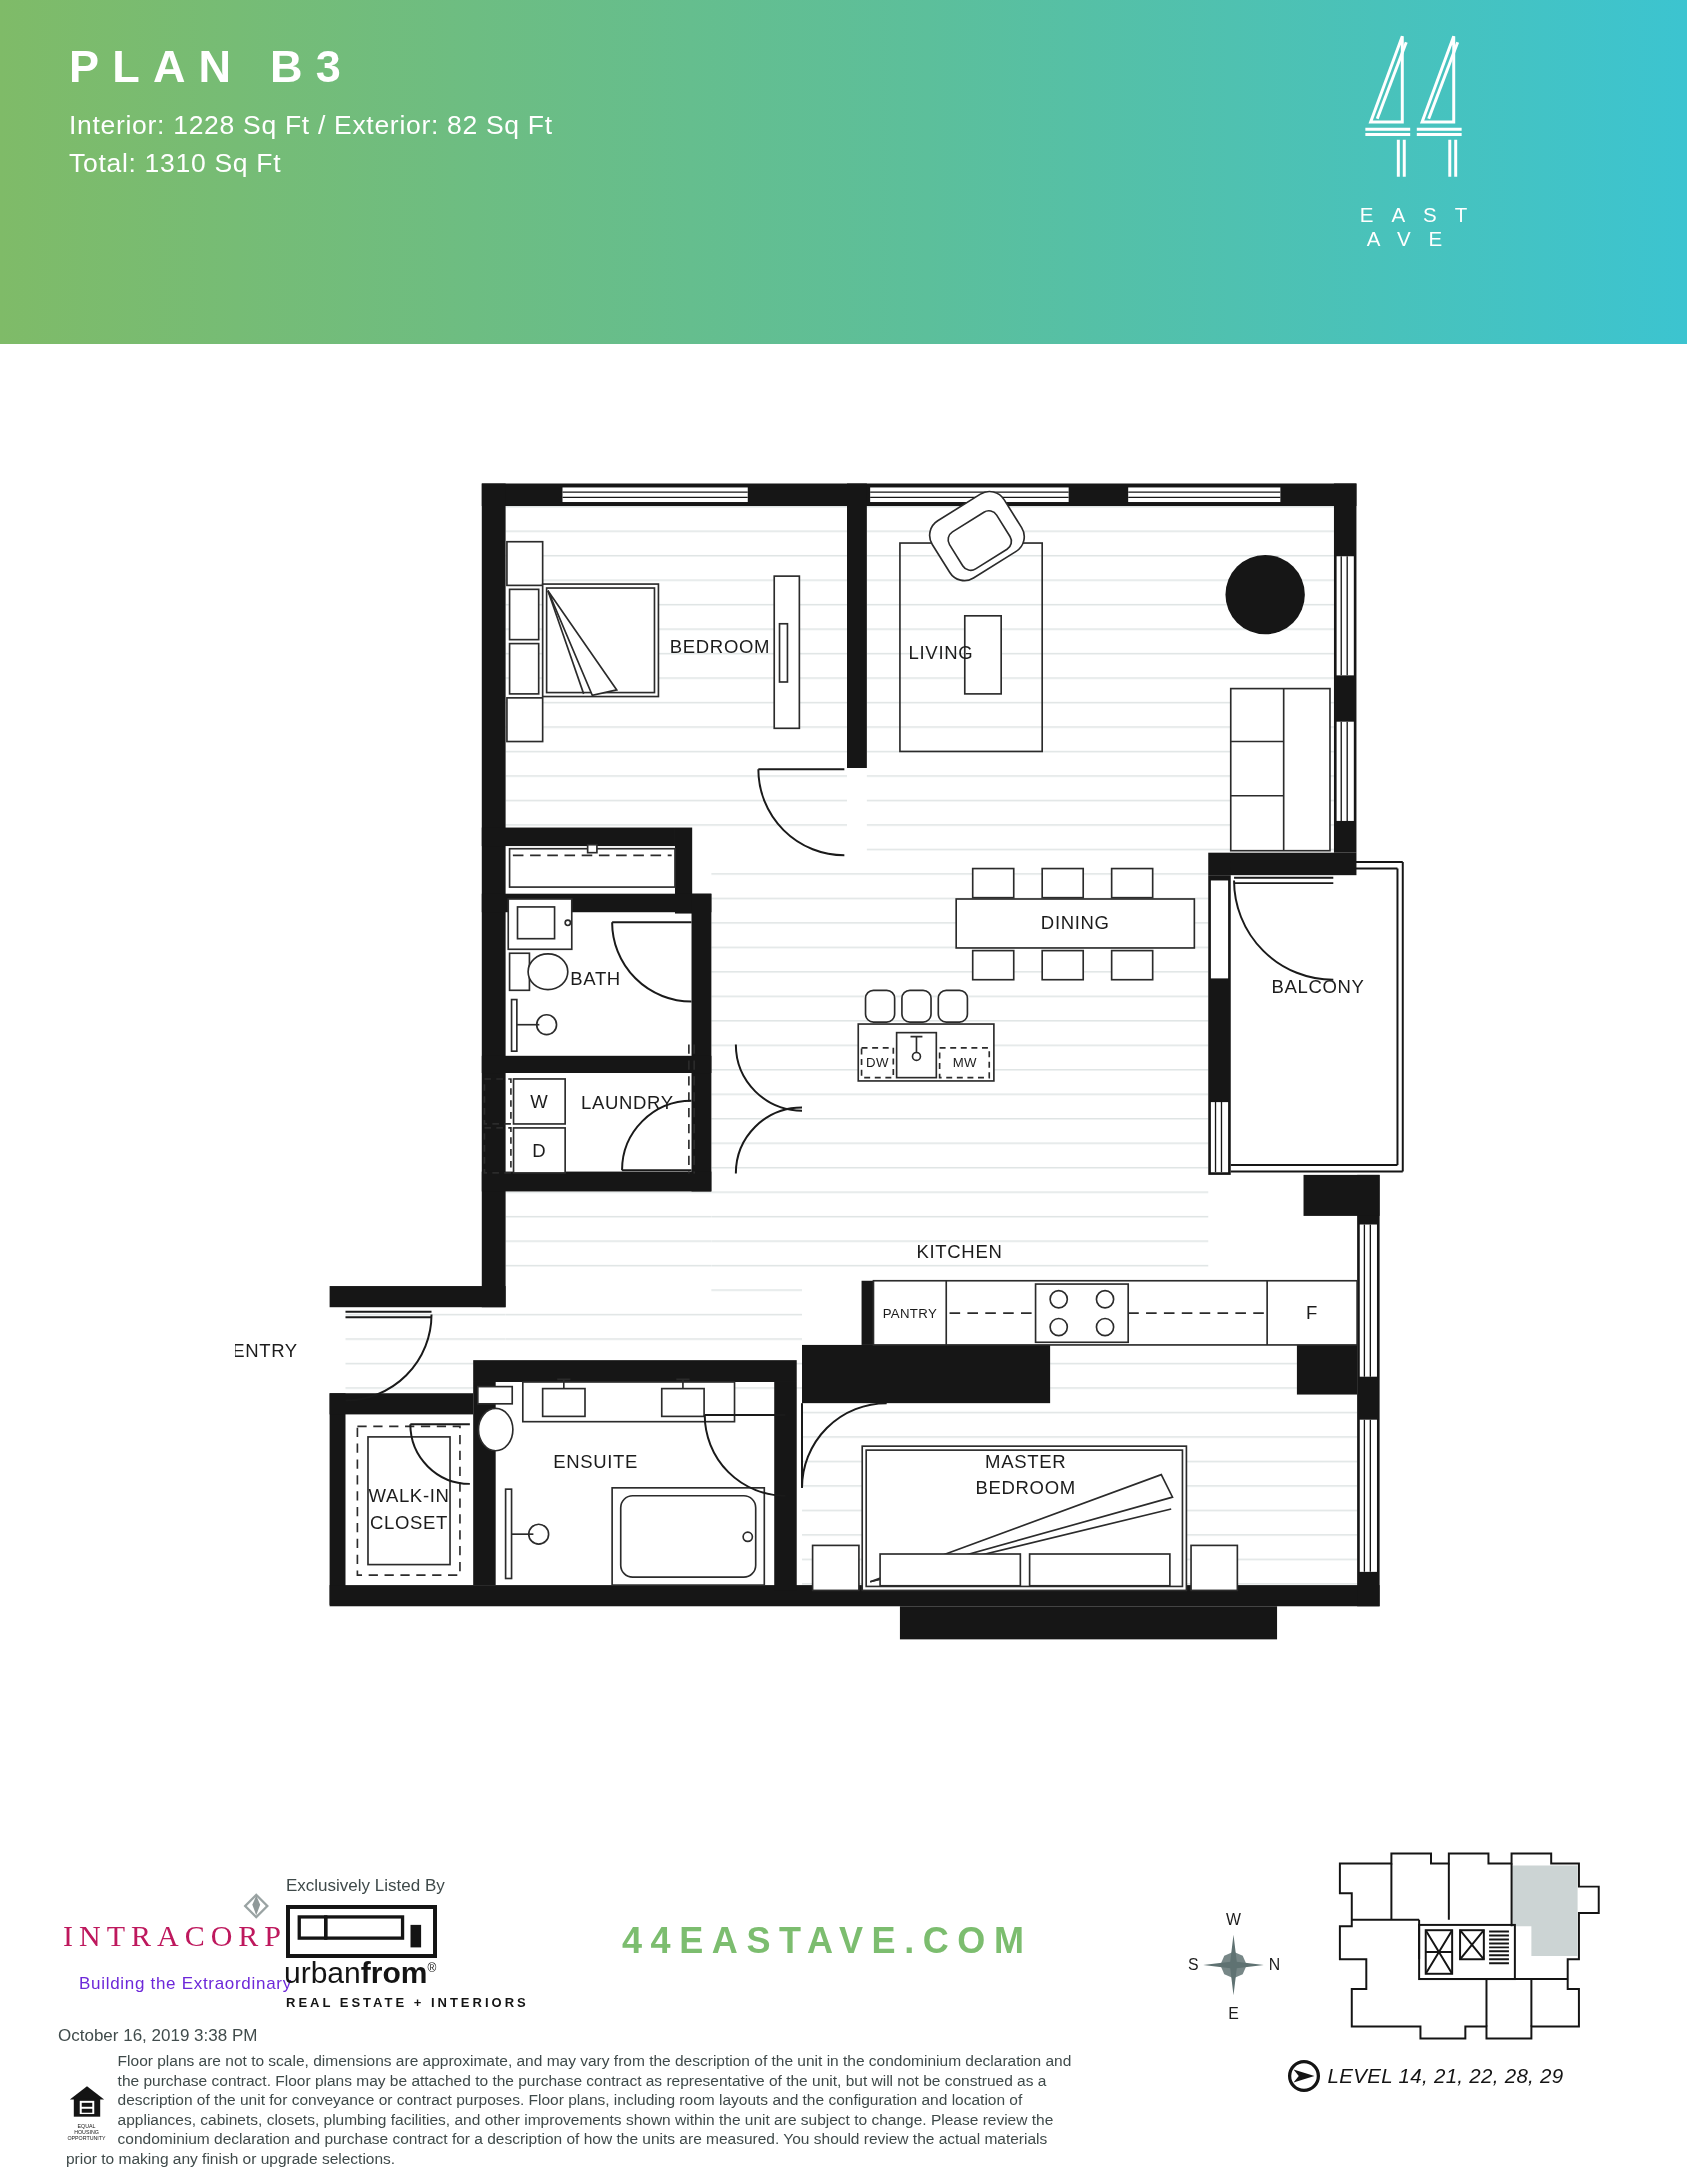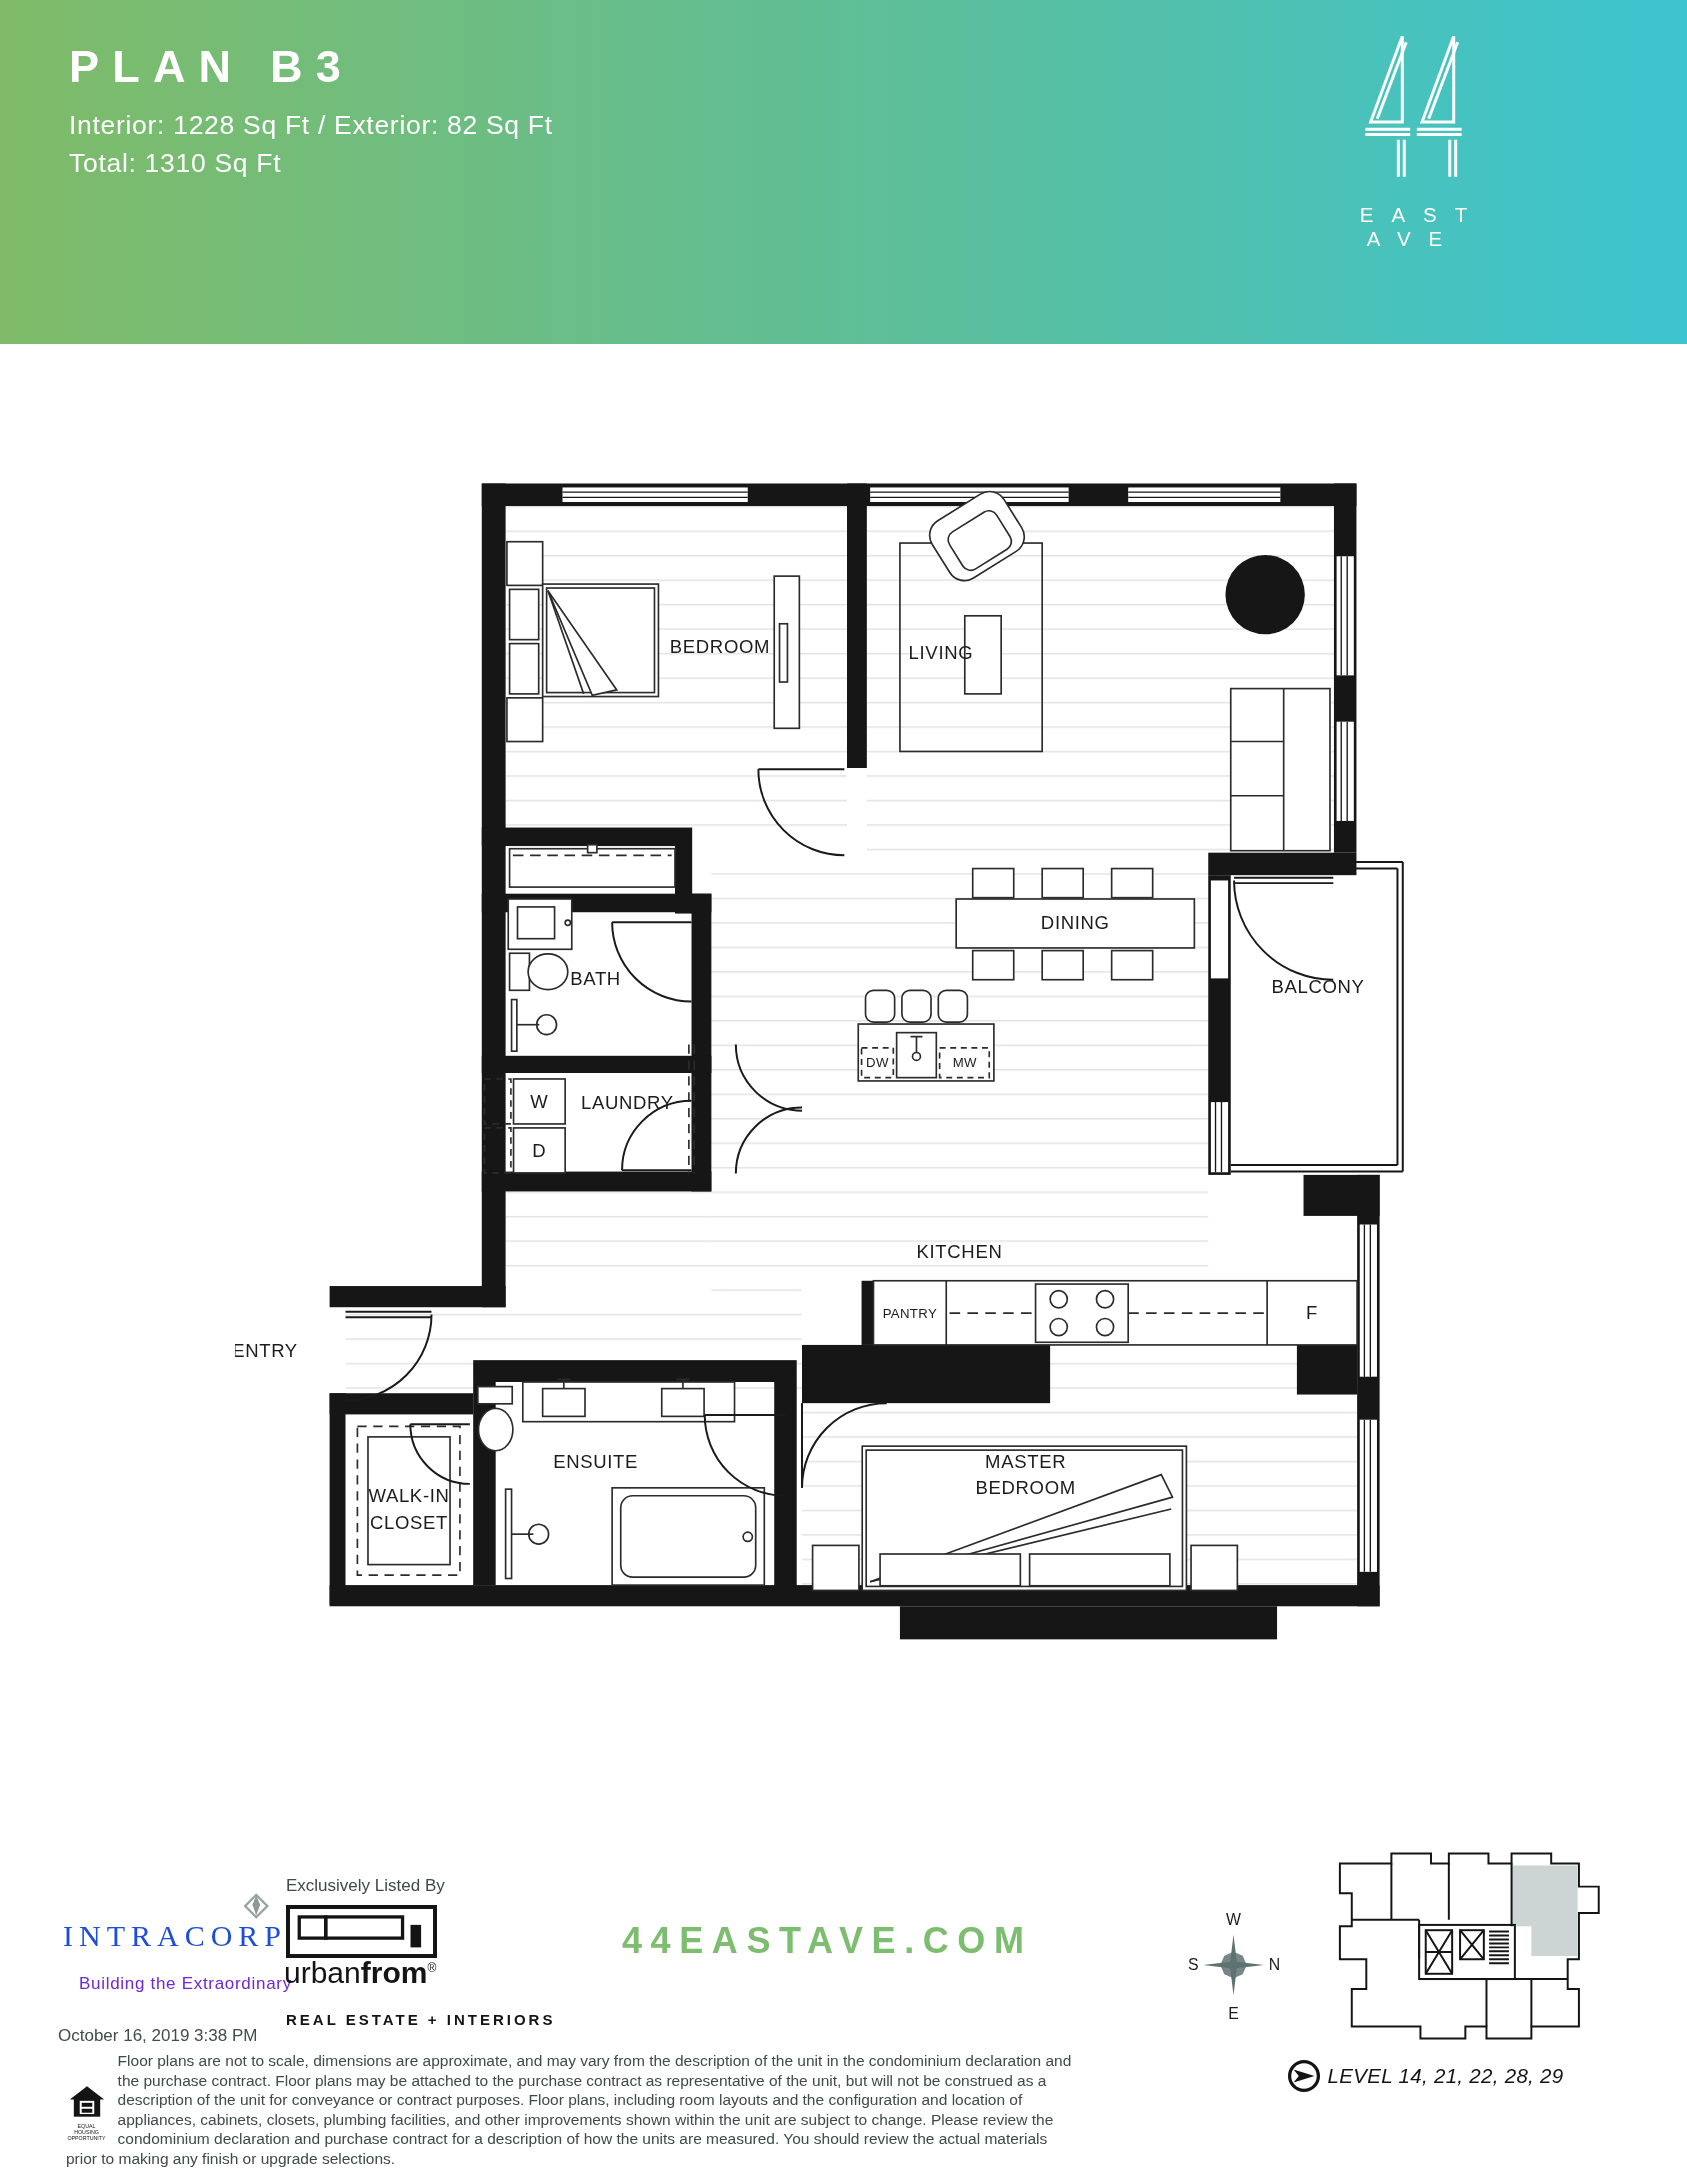--- a/index.html
+++ b/index.html
@@ -16,29 +16,29 @@
   .logo44{position:absolute;left:1307px;top:33px;width:213px;text-align:center;color:#fff;}
   .logo44 svg{display:block;margin:0 auto;}
   .logo44-name{margin-top:17px;font-size:20.5px;letter-spacing:18px;text-indent:18px;font-weight:400;}
   
   .plan-wrap{position:absolute;left:235px;top:457px;width:1181px;height:1277px;}
   svg text{font-family:"Liberation Sans", sans-serif;fill:#1c1c1c;}
   .room-lb{font-size:28px;letter-spacing:1px;}
   .small-lb{font-size:20px;letter-spacing:0.5px;}
   
   .intracorp{position:absolute;left:63px;top:1919px;font-family:"Liberation Serif",serif;
-             font-size:30px;letter-spacing:6px;color:#1d4ed8;}
+             font-size:30px;letter-spacing:6px;color:#be185d;}
   .intra-diamond{position:absolute;left:243px;top:1893px;}
   .tagline{position:absolute;left:79px;top:1974px;font-size:17px;color:#6d28d9;letter-spacing:0.7px;}
   .listedby{position:absolute;left:286px;top:1876px;font-size:17px;color:#3f4a4a;}
   .us-icon{position:absolute;left:286px;top:1905px;}
   .us-word{position:absolute;left:284px;top:1956px;font-size:30px;color:#141414;letter-spacing:0;}
   .us-word .lt{font-weight:400;} .us-word .bd{font-weight:bold;}
   .us-word sup{font-size:12px;}
-  .us-sub{position:absolute;left:286px;top:1995px;font-size:15px;letter-spacing:3px;color:#141414;font-weight:bold;margin-top:16px;}
+  .us-sub{position:absolute;left:286px;top:1995px;font-size:13px;letter-spacing:3px;color:#141414;font-weight:bold;}
   .website{position:absolute;left:622px;top:1920px;font-size:36px;font-weight:bold;color:#7cbd6f;letter-spacing:8.6px;}
   .compass{position:absolute;left:1184px;top:1908px;}
   .keyplan{position:absolute;left:1313px;top:1847px;}
   .levelrow{position:absolute;left:1287px;top:2059px;display:flex;align-items:center;font-style:italic;}
   .level-txt{font-size:20.5px;color:#141414;margin-left:6.6px;letter-spacing:0.3px;}
   .datestamp{position:absolute;left:58px;top:2026px;font-size:17px;color:#414c4c;}
   .disclaimer{position:absolute;left:66px;top:2051px;width:1006px;font-size:15.5px;
               line-height:19.5px;color:#3f4a4a;text-align:left;}
   .eho{float:left;width:41px;margin:34px 10.6px 0 0;text-align:center;}
   .eho-txt{font-size:5.3px;line-height:6px;color:#141414;letter-spacing:0;}

